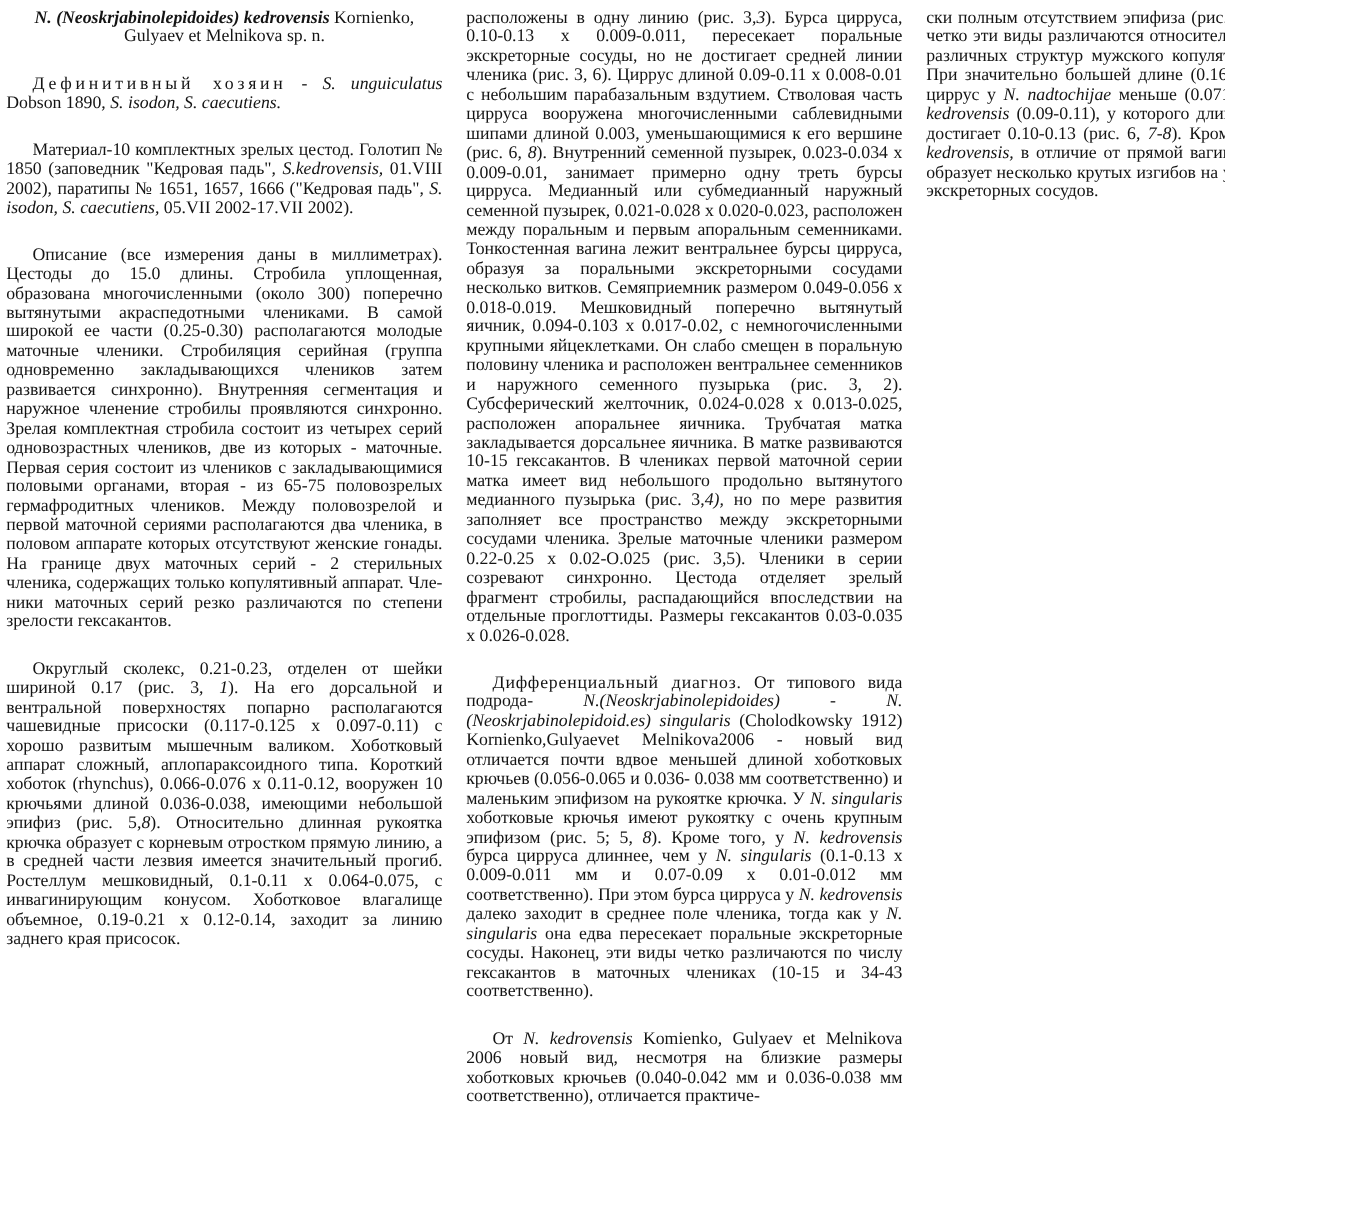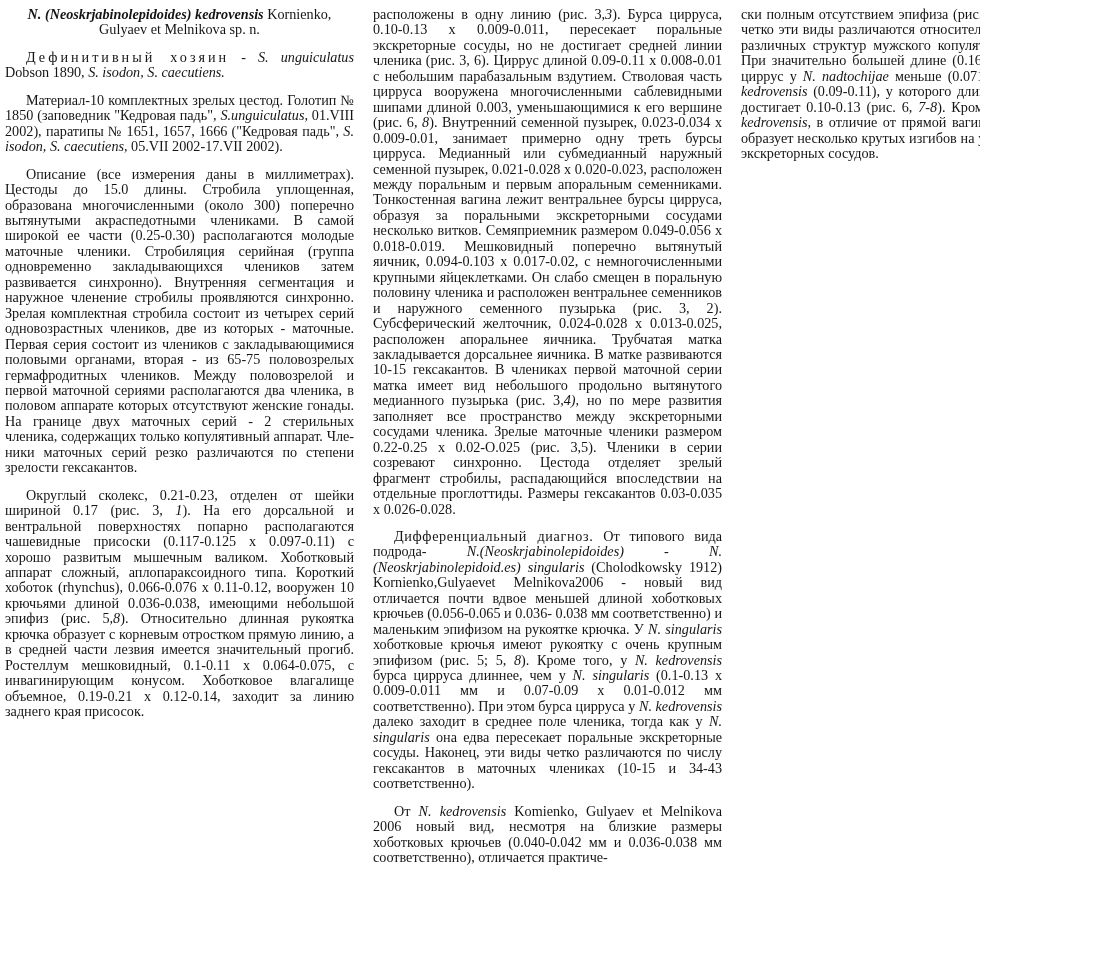--- a/index.html
+++ b/index.html
@@ -20,37 +20,37 @@
   }
   .col {
     width: 349px;
     flex: 0 0 349px;
     overflow: hidden;
     text-align: justify;
     hyphens: manual;
     -webkit-hyphens: manual;
   }
   p.para { margin: 0; padding: 0; }
-  .col p.para + p.para { margin-top: 12px; }
+  .col p.para + p.para { margin-top: 22px; }
   p.para.indent { text-indent: 21px; }
   p.para.center { text-align: center; text-indent: 0; margin-bottom: 7px; }
   .rn { font-style: normal; }
   .i  { font-style: italic; }
   .bi { font-style: italic; font-weight: bold; }
   .sp1 { letter-spacing: 0.21em; }
   .sp2 { letter-spacing: 0.045em; }
 </style>
 </head>
 <body>
 
 <div class="page" style="background: rgb(255, 255, 255); color: rgb(20, 20, 20);">
   <div class="col">
       <p class="para center"><span class="bi">N. (Neoskrjabinolepidoides) kedrovensis</span><span class="rn"> Kornienko, Gulyaev et Melnikova sp. n.</span></p>
       <p class="para indent"><span class="sp1">Дефинитивный хозяин</span><span class="rn"> - </span><span class="i">S. unguicula­tus</span><span class="rn"> Dobson 1890, </span><span class="i">S. isodon, S. caecutiens.</span></p>
-      <p class="para indent"><span class="rn">Материал-10 комплектных зрелых цестод. Голотип № 1850 (заповедник "Кедровая падь", </span><span class="i">S.unguiculatus,</span><span class="rn"> 01.VIII 2002), паратипы № 1651, 1657, 1666 ("Кедровая падь", </span><span class="i">S. isodon, S. caecu­tiens,</span><span class="rn"> 05.VII 2002-17.VII 2002).</span></p>
+      <p class="para indent"><span class="rn">Материал-10 комплектных зрелых цестод. Голотип № 1850 (заповедник "Кедровая падь", </span><span class="i">S.kedrovensis,</span><span class="rn"> 01.VIII 2002), паратипы № 1651, 1657, 1666 ("Кедровая падь", </span><span class="i">S. isodon, S. caecu­tiens,</span><span class="rn"> 05.VII 2002-17.VII 2002).</span></p>
       <p class="para indent"><span class="rn">Описание (все измерения даны в миллимет­рах). Цестоды до 15.0 длины. Стробила уплощен­ная, образована многочисленными (около 300) поперечно вытянутыми акраспедотными члени­ками. В самой широкой ее части (0.25-0.30) распо­лагаются молодые маточные членики. Стробиля­ция серийная (группа одновременно закладываю­щихся члеников затем развивается синхронно). Внутренняя сегментация и наружное членение стробилы проявляются синхронно. Зрелая ком­плектная стробила состоит из четырех серий од­новозрастных члеников, две из которых - маточ­ные. Первая серия состоит из члеников с закла­дывающимися половыми органами, вторая - из 65-75 половозрелых гермафродитных члеников. Между половозрелой и первой маточной сериями располагаются два членика, в половом аппарате которых отсутствуют женские гонады. На грани­це двух маточных серий - 2 стерильных членика, содержащих только копулятивный аппарат. Чле­ники маточных серий резко различаются по сте­пени зрелости гексакантов.</span></p>
       <p class="para indent"><span class="rn">Округлый сколекс, 0.21-0.23, отделен от шей­ки шириной 0.17 (рис. 3, </span><span class="i">1</span><span class="rn">). На его дорсальной и вентральной поверхностях попарно располагаются чашевидные присоски (0.117-0.125 x 0.097-0.11) с хорошо развитым мышечным валиком. Хобот­ковый аппарат сложный, аплопараксоидного типа. Короткий хоботок (rhynchus), 0.066-0.076 x 0.11-0.12, вооружен 10 крючьями длиной 0.036-0.038, имеющими небольшой эпифиз (рис. 5,</span><span class="i">8</span><span class="rn">). Относи­тельно длинная рукоятка крючка образует с кор­невым отростком прямую линию, а в средней части лезвия имеется значительный прогиб. Ро­стеллум мешковидный, 0.1-0.11 x 0.064-0.075, с инвагинирующим конусом. Хоботковое влагали­ще объемное, 0.19-0.21 x 0.12-0.14, заходит за ли­нию заднего края присосок.</span></p>
     </div>
   <div class="col">
       <p class="para"><span class="rn">расположены в одну линию (рис. 3,</span><span class="i">3</span><span class="rn">). Бурса цир­руса, 0.10-0.13 x 0.009-0.011, пересекает пораль­ные экскреторные сосуды, но не достигает сред­ней линии членика (рис. 3, 6). Циррус длиной 0.09-0.11 x 0.008-0.01 с небольшим парабазаль­ным вздутием. Стволовая часть цирруса вооруже­на многочисленными саблевидными шипами дли­ной 0.003, уменьшающимися к его вершине (рис. 6, </span><span class="i">8</span><span class="rn">). Внутренний семенной пузырек, 0.023-0.034 x 0.009-0.01, занимает примерно одну треть бурсы цирруса. Медианный или субмедианный на­ружный семенной пузырек, 0.021-0.028 x 0.020-0.023, расположен между поральным и первым апо­ральным семенниками. Тонкостенная вагина лежит вентральнее бурсы цирруса, образуя за поральны­ми экскреторными сосудами несколько витков. Се­мяприемник размером 0.049-0.056 x 0.018-0.019. Мешковидный поперечно вытянутый яичник, 0.094-0.103 x 0.017-0.02, с немногочисленными крупными яйцеклетками. Он слабо смещен в по­ральную половину членика и расположен вен­тральнее семенников и наружного семенного пу­зырька (рис. 3, 2). Субсферический желточник, 0.024-0.028 x 0.013-0.025, расположен апораль­нее яичника. Трубчатая матка закладывается дор­сальнее яичника. В матке развиваются 10-15 гек­сакантов. В члениках первой маточной серии мат­ка имеет вид небольшого продольно вытянутого медианного пузырька (рис. 3,</span><span class="i">4),</span><span class="rn"> но по мере разви­тия заполняет все пространство между экскре­торными сосудами членика. Зрелые маточные членики размером 0.22-0.25 x 0.02-O.025 (рис. 3,5). Членики в серии созревают синхронно. Цестода отделяет зрелый фрагмент стробилы, распадаю­щийся впоследствии на отдельные проглоттиды. Размеры гексакантов 0.03-0.035 x 0.026-0.028.</span></p>
       <p class="para indent"><span class="sp2">Дифференциальный диагноз.</span><span class="rn"> От типового вида подрода- </span><span class="i">N.(Neoskrjabinolepidoides) - N. (Neoskrjabinolepidoid.es) singularis</span><span class="rn"> (Cholodkowsky 1912) Kornienko,Gulyaevet Melnikova2006 - новый вид отличается почти вдвое меньшей длиной хоботковых крючьев (0.056-0.065 и 0.036- 0.038 мм соответственно) и маленьким эпифизом на рукоятке крючка. У </span><span class="i">N. singularis</span><span class="rn"> хоботковые крючья имеют рукоятку с очень крупным эпи­физом (рис. 5; 5, </span><span class="i">8</span><span class="rn">). Кроме того, у </span><span class="i">N. kedrovensis</span><span class="rn"> бурса цирруса длиннее, чем у </span><span class="i">N. singularis</span><span class="rn"> (0.1-0.13 x 0.009-0.011 мм и 0.07-0.09 x 0.01-0.012 мм соответственно). При этом бурса цирруса у </span><span class="i">N. kedrovensis</span><span class="rn"> далеко заходит в среднее поле чле­ника, тогда как у </span><span class="i">N. singularis</span><span class="rn"> она едва пересекает поральные экскреторные сосуды. Наконец, эти ви­ды четко различаются по числу гексакантов в ма­точных члениках (10-15 и 34-43 соответственно).</span></p>
       <p class="para indent"><span class="rn">От </span><span class="i">N. kedrovensis</span><span class="rn"> Komienko, Gulyaev et Melniko­va 2006 новый вид, несмотря на близкие размеры хоботковых крючьев (0.040-0.042 мм и 0.036-0.038 мм соответственно), отличается практиче-</span></p>
     </div>
   <div class="col">
       <p class="para"><span class="rn">ски полным отсутствием эпифиза (рис. 5, </span><span class="i">7-8</span><span class="rn">). Но более четко эти виды различаются относитель­ными размерами различных структур мужского копулятивного аппарата. При значительно боль­шей длине (0.16-0.18) бурсы, сам циррус у </span><span class="i">N. nad­tochijae</span><span class="rn"> меньше (0.071-0.074), чем у </span><span class="i">N. kedrovensis</span><span class="rn"> (0.09-0.11), у которого длина бурсы цирруса до­стигает 0.10-0.13 (рис. 6, </span><span class="i">7-8</span><span class="rn">). Кроме того, вагина </span><span class="i">N. kedrovensis,</span><span class="rn"> в отличие от прямой вагины </span><span class="i">N. nad­tochijae,</span><span class="rn"> образует несколько крутых изгибов на уровне поральных экскреторных сосудов.</span></p>

